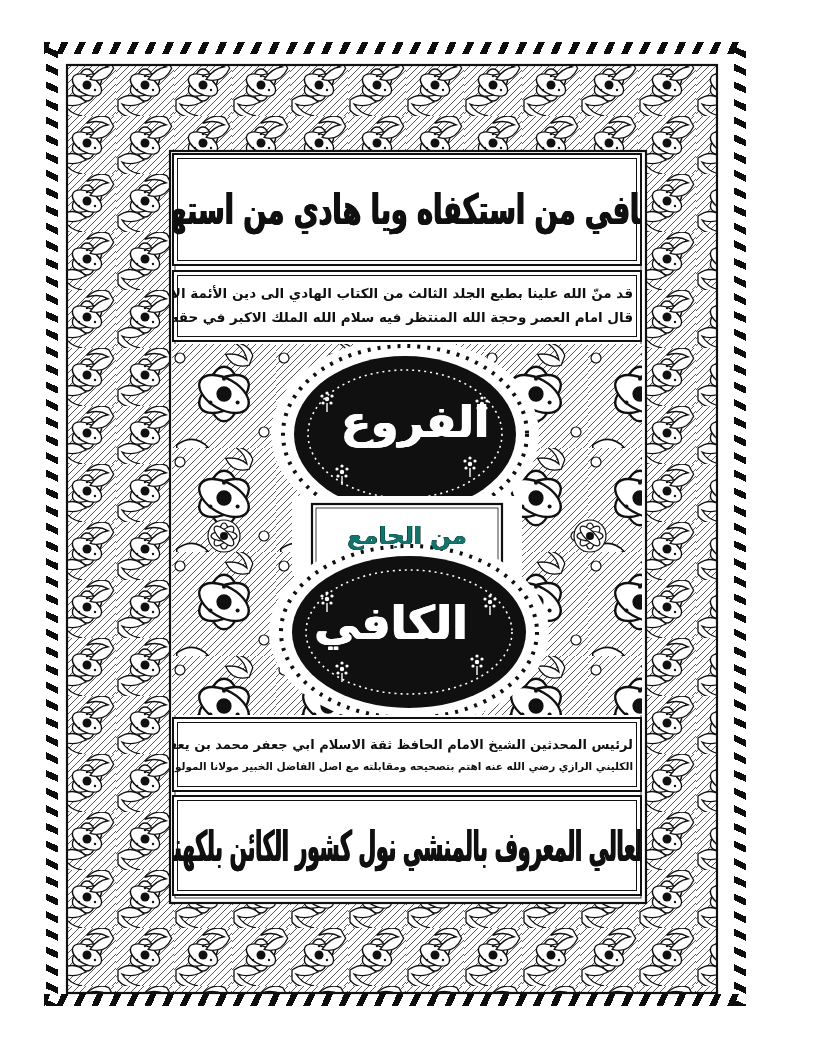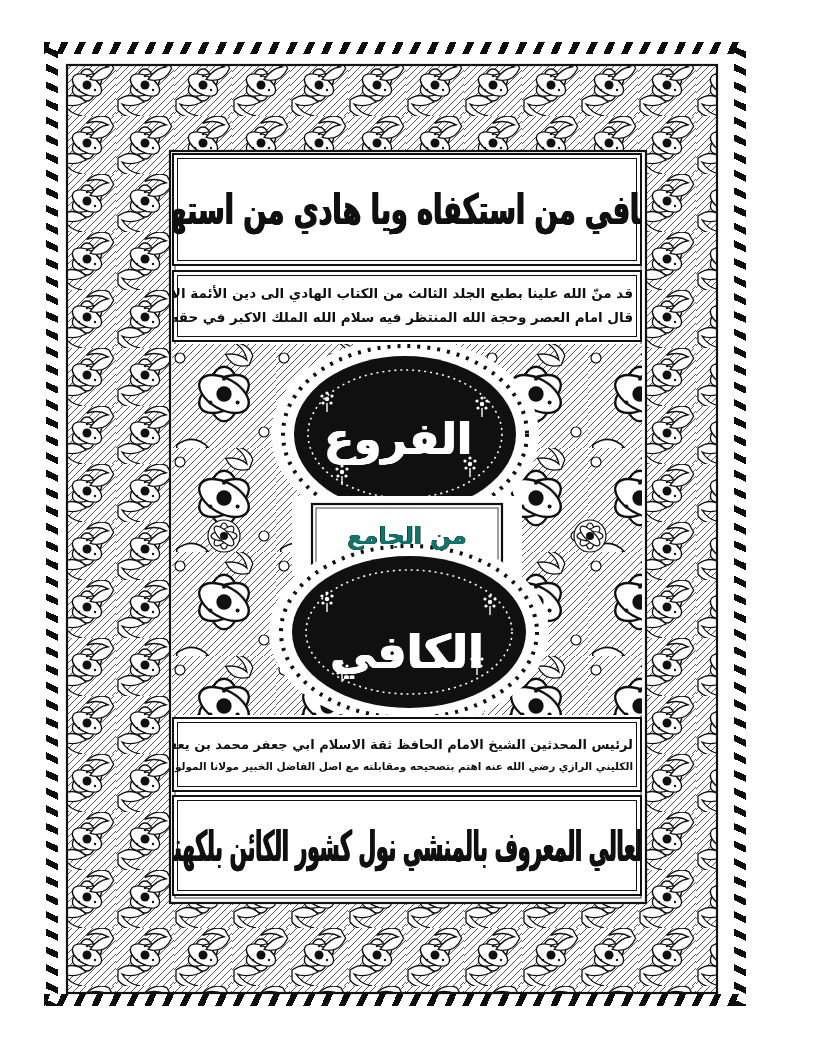--- a/index.html
+++ b/index.html
@@ -35,22 +35,22 @@
   .p-imprint .big-callig{font-size:20px;transform:scaleY(2.1);}
   .small-line{direction:rtl;width:452px;text-align:center;white-space:nowrap;
     font-weight:bold;line-height:1.75;}
   .p-intro .small-line{font-size:13.5px;}
   .p-author .l1{font-size:13px;}
   .p-author .l2{font-size:10.5px;}
   
   .field{position:absolute;left:172px;top:344px;width:470px;height:371px;}
   .med-text{position:absolute;color:#ffffff;font-weight:bold;text-align:center;
     text-shadow:0.7px 0 #fff,-0.7px 0 #fff;white-space:nowrap;}
-  .med-text.t1{left:106px;top:52px;width:240px;font-size:44px;margin-top:17px;}
-  .med-text.t2{left:111px;top:252px;width:248px;font-size:46px;margin-top:29px;}
+  .med-text.t1{left:123px;top:52px;width:240px;font-size:44px;}
+  .med-text.t2{left:95px;top:252px;width:248px;font-size:46px;}
   .cart-text{position:absolute;left:140px;top:160px;width:190px;height:64px;
     display:flex;align-items:center;justify-content:center;
     color:#0f766e;font-weight:bold;font-size:24px;
     text-shadow:0.4px 0 #101010,-0.4px 0 #101010;}
   .rtl{direction:rtl;unicode-bidi:isolate;}
 </style>
 </head>
 <body>
 
 <div class="page">

